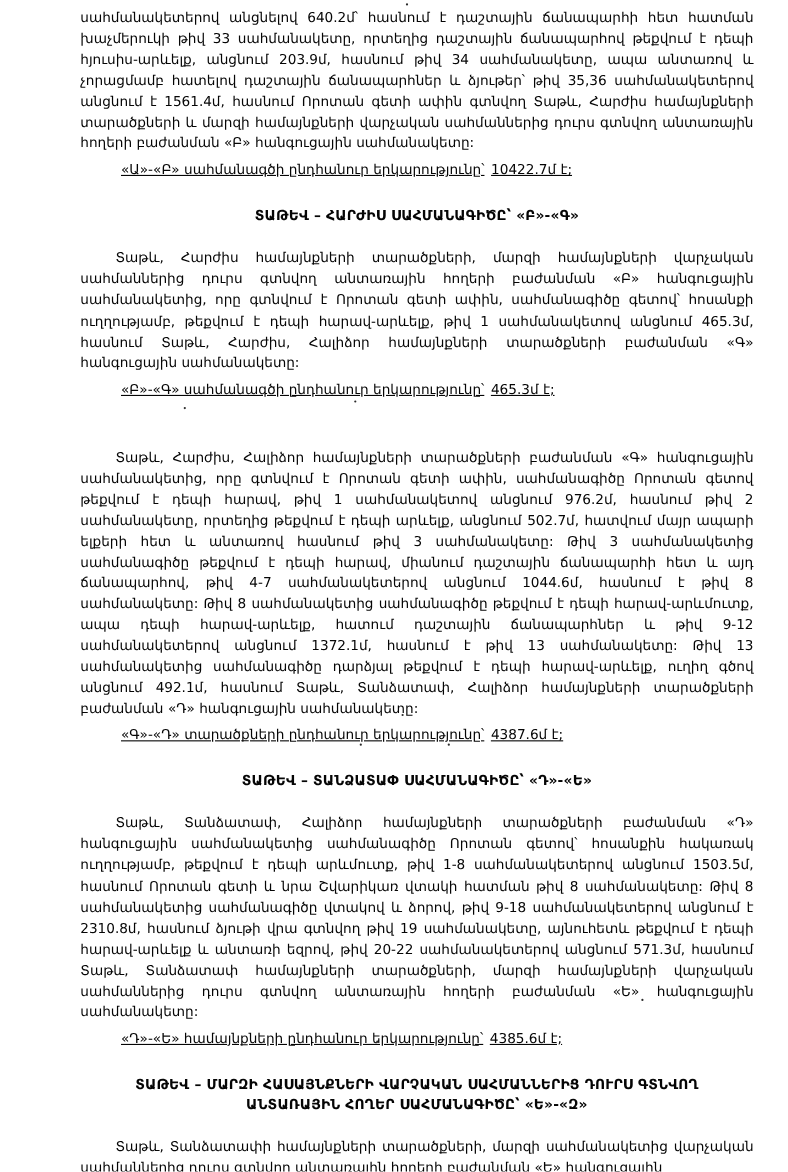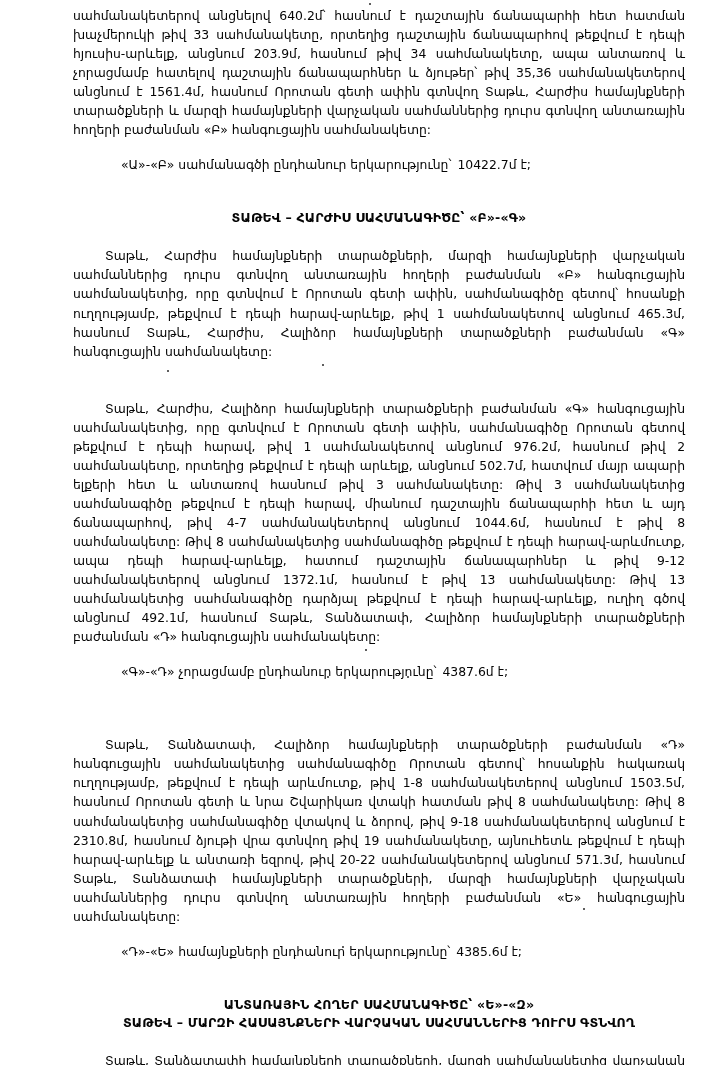--- a/index.html
+++ b/index.html
@@ -49,22 +49,23 @@
   }
   .para.last-left {
     text-align-last: left;
   }
 
   
   .total-line {
     text-align: left;
     font-size: 12.4px;
     line-height: 19.05px;
-    margin: 16px;
+    margin: 5px;
     text-indent: 32px;
+    text-decoration: underline;
   }
   .total-line .gap {
     display: inline-block;
     width: 6px;
   }
 
   
   .heading {
     text-align: center;
     font-size: 12.6px;
@@ -99,47 +100,51 @@
     </p>
 
     <div class="sp-before-head"></div>
 
     <p class="heading">ՏԱԹԵՎ – ՀԱՐԺԻՍ  ՍԱՀՄԱՆԱԳԻԾԸ՝  «Բ»-«Գ»</p>
 
     <div class="sp-after-head"></div>
 
     <p class="para">Տաթև, Հարժիս համայնքների տարածքների, մարզի համայնքների վարչական սահմաններից դուրս գտնվող անտառային հողերի բաժանման «Բ» հանգուցային սահմանակետից, որը գտնվում է Որոտան գետի ափին, սահմանագիծը գետով՝ հոսանքի ուղղությամբ, թեքվում է դեպի հարավ-արևելք, թիվ 1 սահմանակետով անցնում 465.3մ, հասնում Տաթև, Հարժիս, Հալիձոր համայնքների տարածքների բաժանման «Գ» հանգուցային սահմանակետը:</p>
 
+    <p class="total-line">
+      <span>«Բ»-«Գ» սահմանագծի ընդհանուր երկարությունը՝</span><span class="gap"></span><span>465.3մ է;</span>
+    </p>
 
     <div class="sp-before-head"></div>
 
 
     <div class="sp-after-head"></div>
 
     <p class="para">Տաթև, Հարժիս, Հալիձոր համայնքների տարածքների բաժանման «Գ» հանգուցային սահմանակետից, որը գտնվում է Որոտան գետի ափին, սահմանագիծը Որոտան գետով թեքվում է դեպի հարավ, թիվ 1 սահմանակետով անցնում 976.2մ, հասնում թիվ 2 սահմանակետը, որտեղից թեքվում է դեպի արևելք, անցնում 502.7մ, հատվում մայր ապարի ելքերի հետ և անտառով հասնում թիվ 3 սահմանակետը: Թիվ 3 սահմանակետից սահմանագիծը թեքվում է դեպի հարավ, միանում դաշտային ճանապարհի հետ և այդ ճանապարհով, թիվ 4-7 սահմանակետերով անցնում 1044.6մ, հասնում է թիվ 8 սահմանակետը: Թիվ 8 սահմանակետից սահմանագիծը թեքվում է դեպի հարավ-արևմուտք, ապա դեպի հարավ-արևելք, հատում դաշտային ճանապարհներ և թիվ 9-12 սահմանակետերով անցնում 1372.1մ, հասնում է թիվ 13 սահմանակետը: Թիվ 13 սահմանակետից սահմանագիծը դարձյալ թեքվում է դեպի հարավ-արևելք, ուղիղ գծով անցնում 492.1մ, հասնում Տաթև, Տանձատափ, Հալիձոր համայնքների տարածքների բաժանման «Դ» հանգուցային սահմանակետը:</p>
 
     <p class="total-line">
-      <span>«Գ»-«Դ» չորացմամբ ընդհանուր երկարությունը՝</span><span class="gap"></span><span>4387.6մ է;</span>
+      <span>«Գ»-«Դ» տարածքների ընդհանուր երկարությունը՝</span><span class="gap"></span><span>4387.6մ է;</span>
     </p>
 
     <div class="sp-before-head"></div>
 
+    <p class="heading">ՏԱԹԵՎ – ՏԱՆՁԱՏԱՓ ՍԱՀՄԱՆԱԳԻԾԸ՝  «Դ»-«Ե»</p>
 
     <div class="sp-after-head"></div>
 
     <p class="para">Տաթև, Տանձատափ, Հալիձոր  համայնքների տարածքների բաժանման «Դ» հանգուցային սահմանակետից սահմանագիծը Որոտան գետով՝ հոսանքին հակառակ ուղղությամբ, թեքվում է դեպի արևմուտք, թիվ 1-8 սահմանակետերով անցնում 1503.5մ, հասնում Որոտան գետի և նրա Շվարիկառ վտակի հատման թիվ 8 սահմանակետը: Թիվ 8 սահմանակետից սահմանագիծը վտակով և ձորով, թիվ 9-18 սահմանակետերով անցնում է 2310.8մ, հասնում ձյութի վրա գտնվող թիվ 19 սահմանակետը, այնուհետև թեքվում է դեպի հարավ-արևելք և անտառի եզրով, թիվ 20-22 սահմանակետերով անցնում 571.3մ, հասնում Տաթև, Տանձատափ համայնքների տարածքների, մարզի համայնքների վարչական սահմաններից դուրս գտնվող անտառային հողերի բաժանման «Ե» հանգուցային սահմանակետը:</p>
 
     <p class="total-line">
       <span>«Դ»-«Ե» համայնքների ընդհանուր երկարությունը՝</span><span class="gap"></span><span>4385.6մ է;</span>
     </p>
 
     <div class="sp-before-head"></div>
 
+    <p class="heading">ՏԱԹԵՎ – ՄԱՐԶԻ ՀԱՍԱՅՆՔՆԵՐԻ ՎԱՐՉԱԿԱՆ ՍԱՀՄԱՆՆԵՐԻՑ ԴՈՒՐՍ  ԳՏՆՎՈՂ</p>
     <p class="heading">ԱՆՏԱՌԱՅԻՆ ՀՈՂԵՐ  ՍԱՀՄԱՆԱԳԻԾԸ՝  «Ե»-«Զ»</p>
-    <p class="heading">ՏԱԹԵՎ – ՄԱՐԶԻ ՀԱՍԱՅՆՔՆԵՐԻ ՎԱՐՉԱԿԱՆ ՍԱՀՄԱՆՆԵՐԻՑ ԴՈՒՐՍ  ԳՏՆՎՈՂ</p>
 
     <div class="sp-after-head"></div>
 
     <p class="para last-left">Տաթև, Տանձատափի համայնքների տարածքների, մարզի սահմանակետից վարչական սահմաններից դուրս գտնվող անտառային հողերի բաժանման «Ե» հանգուցային</p>
 
   </div>
 
   <div class="speck" style="left:352px; top:3px; width:2px; height:2px;"></div>
   <div class="speck" style="left:305px; top:364px; width:2px; height:2px;"></div>
   <div class="speck" style="left:150px; top:370px; width:2px; height:2px;"></div>

